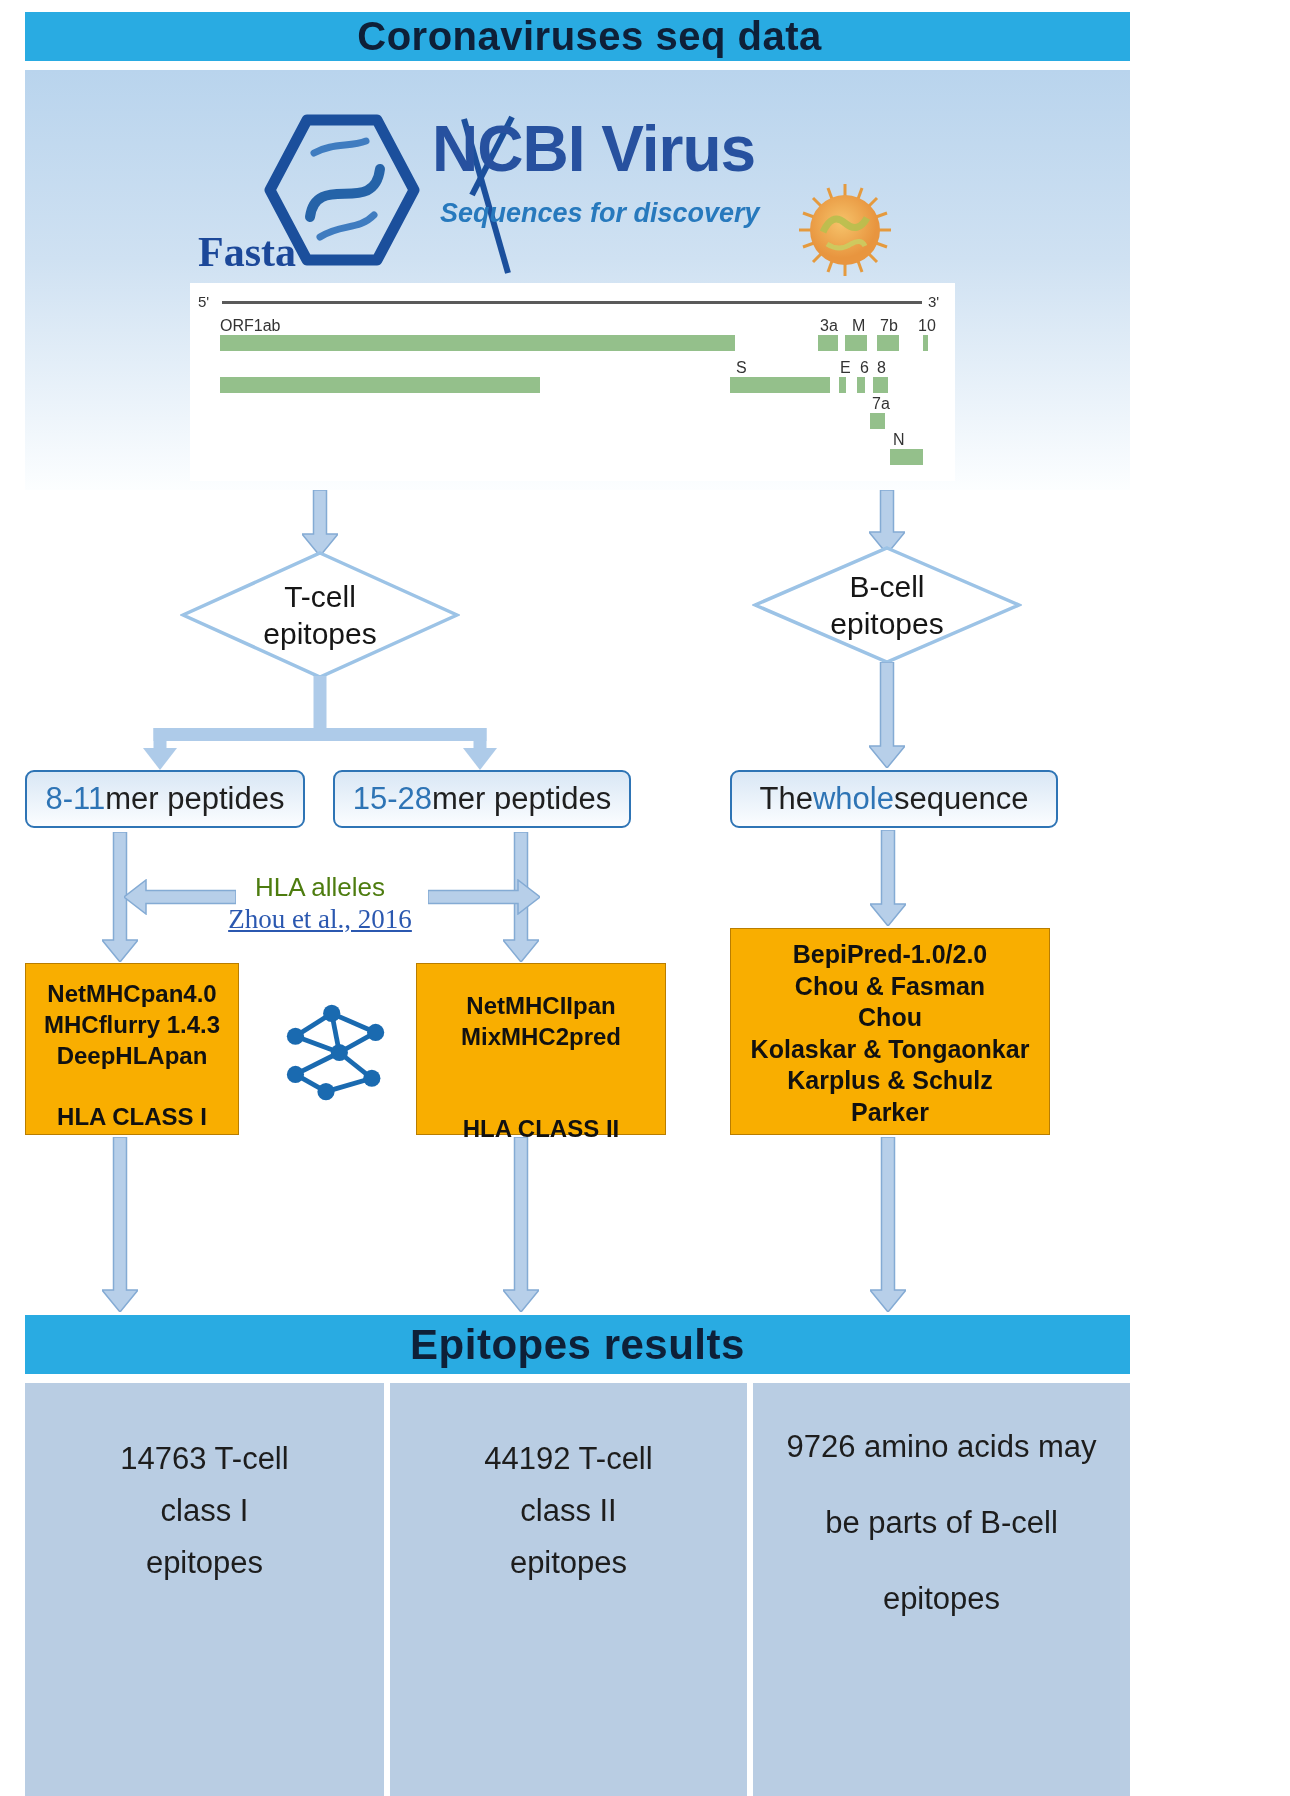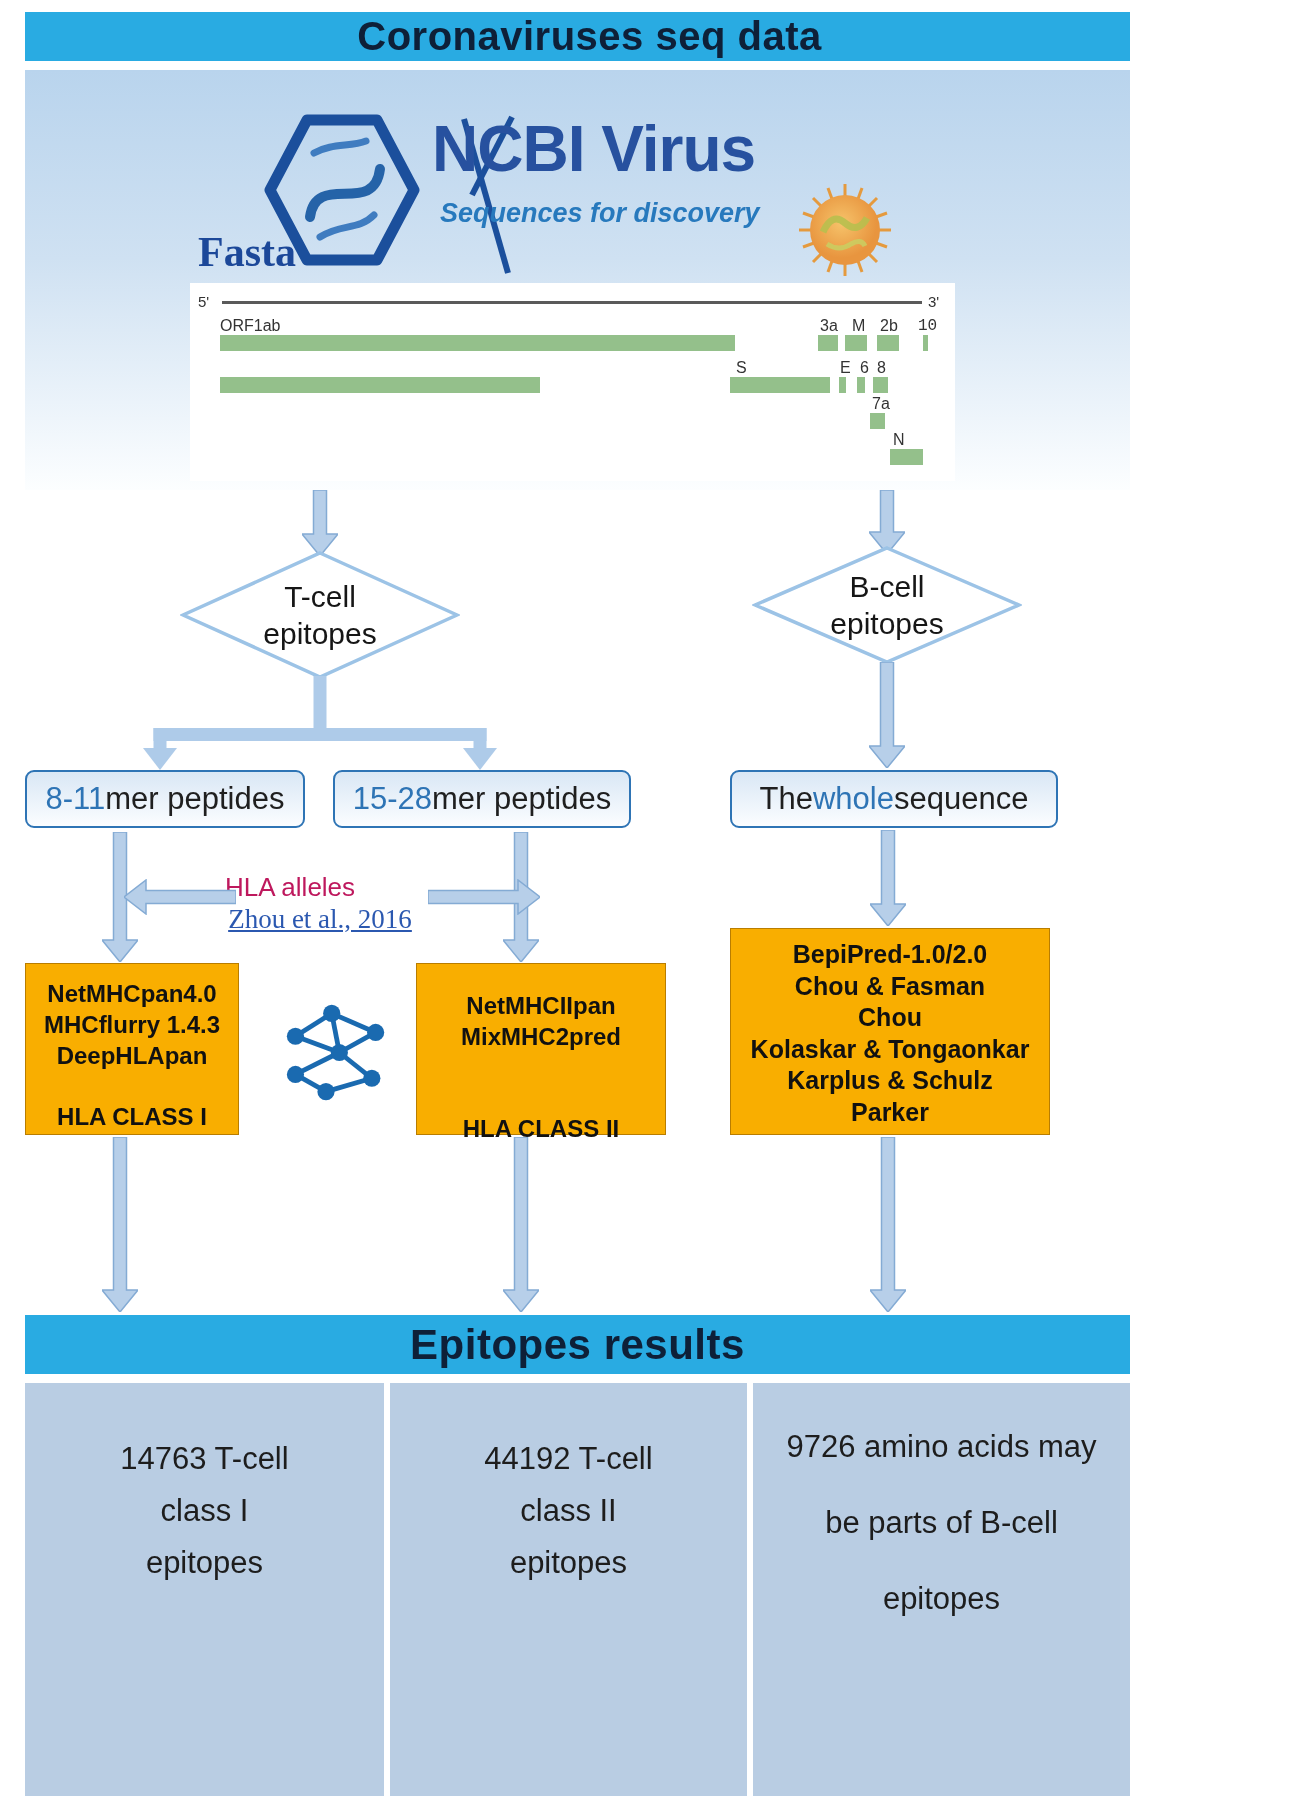--- a/index.html
+++ b/index.html
@@ -27,21 +27,21 @@
 
   .diamond-text { position:absolute; text-align:center; font-size:30px; line-height:37px;
     color:#161616; white-space:pre-line; }
 
   .pillbox { position:absolute; border:2px solid #2e74b5; border-radius:9px;
     background:linear-gradient(180deg,#d9e7f5 0%, #fbfdff 100%);
     display:flex; align-items:center; justify-content:center;
     font-size:31px; color:#1f1f1f; }
   .hl-blue { color:#2e74b5; }
 
-  .hla-label { position:absolute; text-align:left; font-size:26px; color:#be185d; }
+  .hla-label { position:absolute; text-align:center; font-size:26px; color:#4d7c0f; }
   .hla-link { position:absolute; text-align:center; font-size:27px;
     font-family:"Liberation Serif", serif; color:#2b58b0; text-decoration:underline; cursor:pointer; }
 
   .obox { position:absolute; background:#f9ae00; border:1px solid #b97d00;
     color:#111; font-weight:bold; text-align:center; }
   .obox .line { font-size:24px; line-height:31px; }
   .obox3 .line { font-size:25px; line-height:31.5px; }
 
   .rbox { position:absolute; background:#b9cde3; color:#1d1d1d; text-align:center;
     white-space:pre-line; font-size:31px; }
@@ -103,22 +103,22 @@
   <div class="abs fasta" style="left:198px; top:228px;">Fasta</div>
 
   <div class="abs genome-panel" style="left:190px; top:283px; width:765px; height:198px;">
     <div class="g-end" style="left:8px; top:10px;">5'</div>
     <div class="g-line" style="left:32px; top:18px; width:700px;"></div>
     <div class="g-end" style="left:738px; top:10px;">3'</div>
 
     <div class="g-label" style="left:30px; top:34px;">ORF1ab</div>
     <div class="g-label" style="left:630px; top:34px;">3a</div>
     <div class="g-label" style="left:662px; top:34px;">M</div>
-    <div class="g-label" style="left:690px; top:34px;">2b</div>
-    <div class="g-label" style="left:728px; top:34px;font-family:Liberation Mono, monospace;">10</div>
+    <div class="g-label" style="left:690px; top:34px;">7b</div>
+    <div class="g-label" style="left:728px; top:34px;">10</div>
     <div class="g-bar" style="left:30px; top:52px; width:515px;"></div>
     <div class="g-bar" style="left:628px; top:52px; width:20px;"></div>
     <div class="g-bar" style="left:655px; top:52px; width:22px;"></div>
     <div class="g-bar" style="left:687px; top:52px; width:22px;"></div>
     <div class="g-bar" style="left:733px; top:52px; width:5px;"></div>
 
     <div class="g-label" style="left:30px; top:76px;margin-top:20px;">ORF1a</div>
     <div class="g-label" style="left:546px; top:76px;">S</div>
     <div class="g-label" style="left:650px; top:76px;">E</div>
     <div class="g-label" style="left:670px; top:76px;">6</div>

